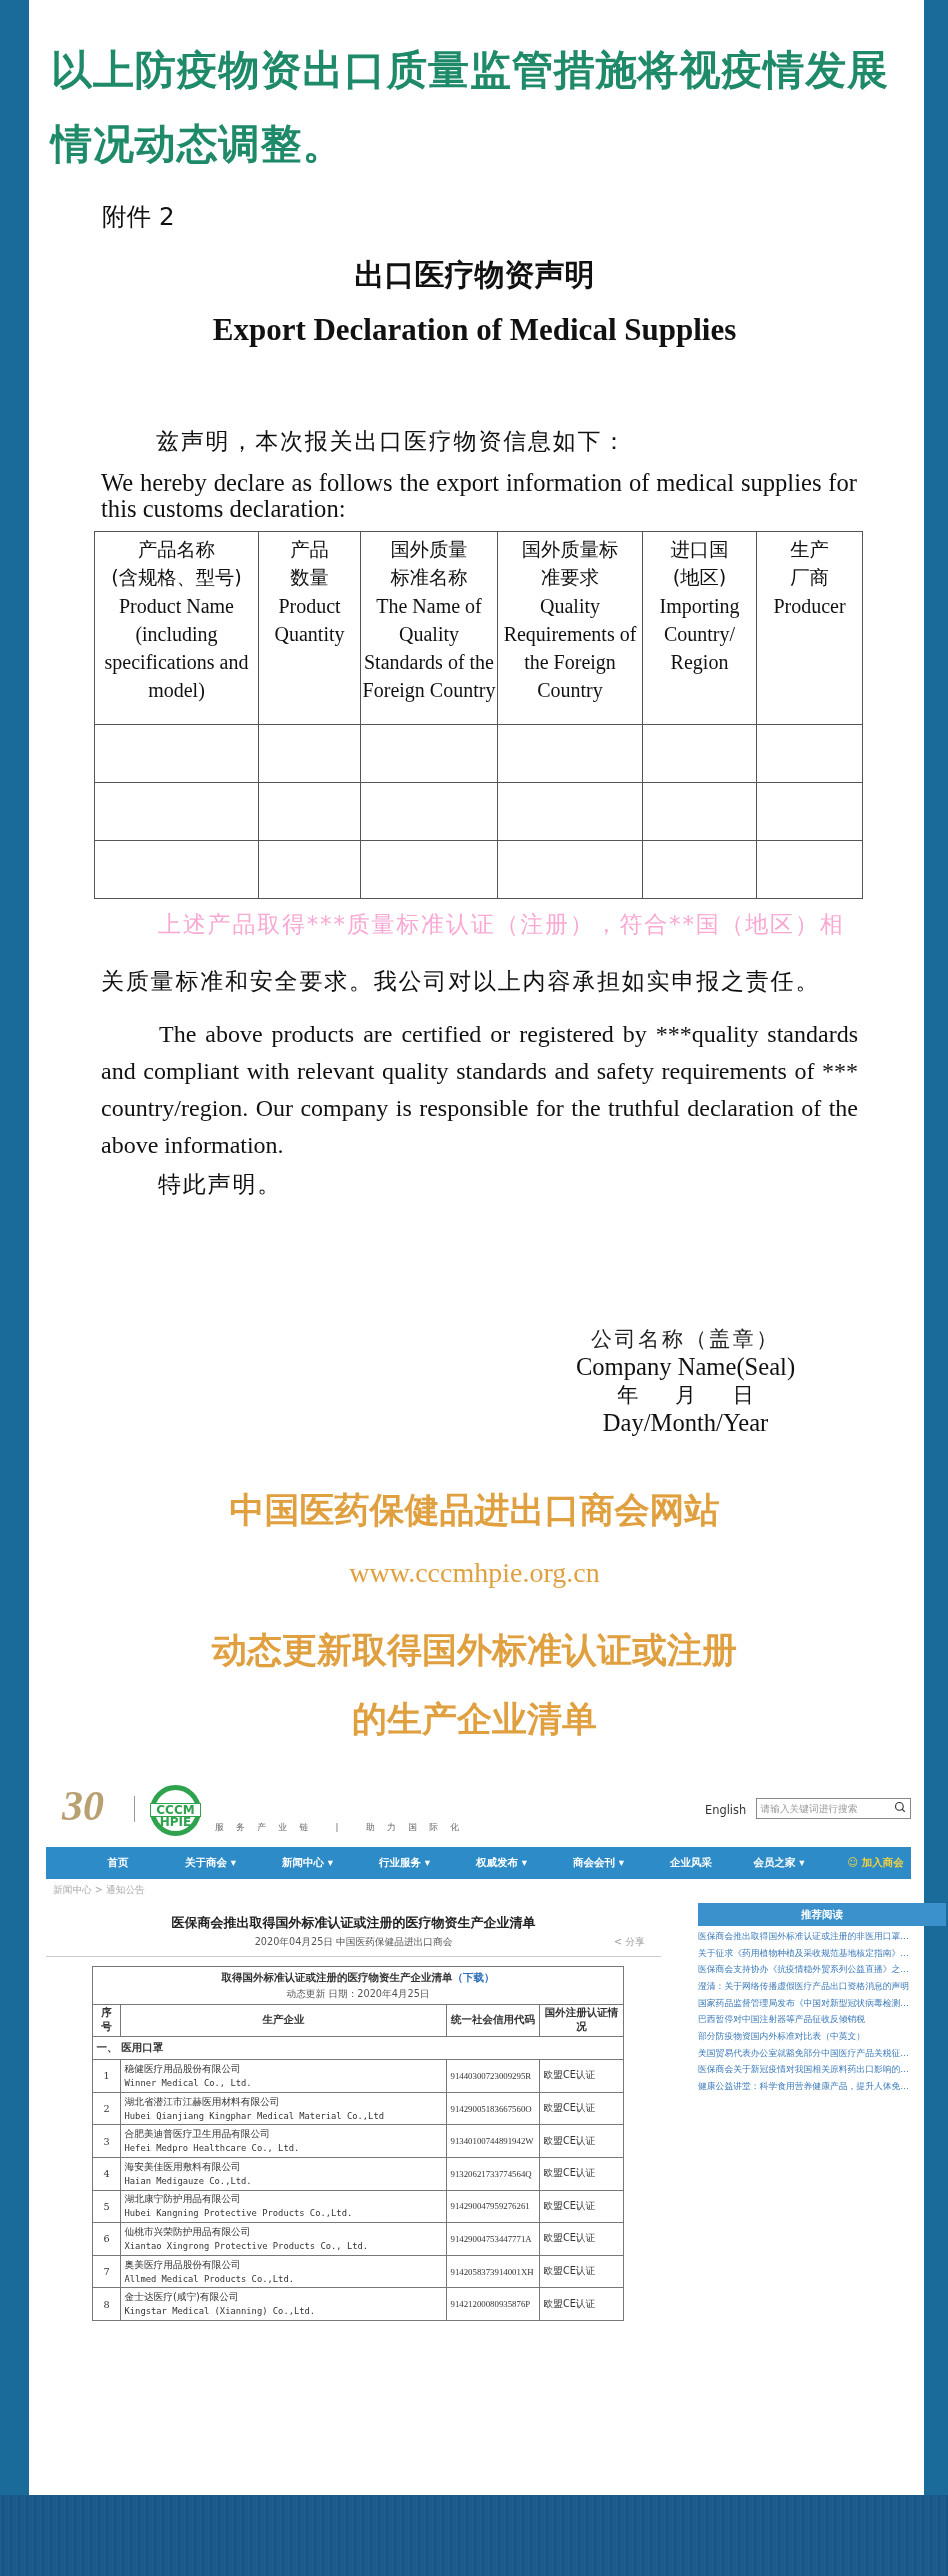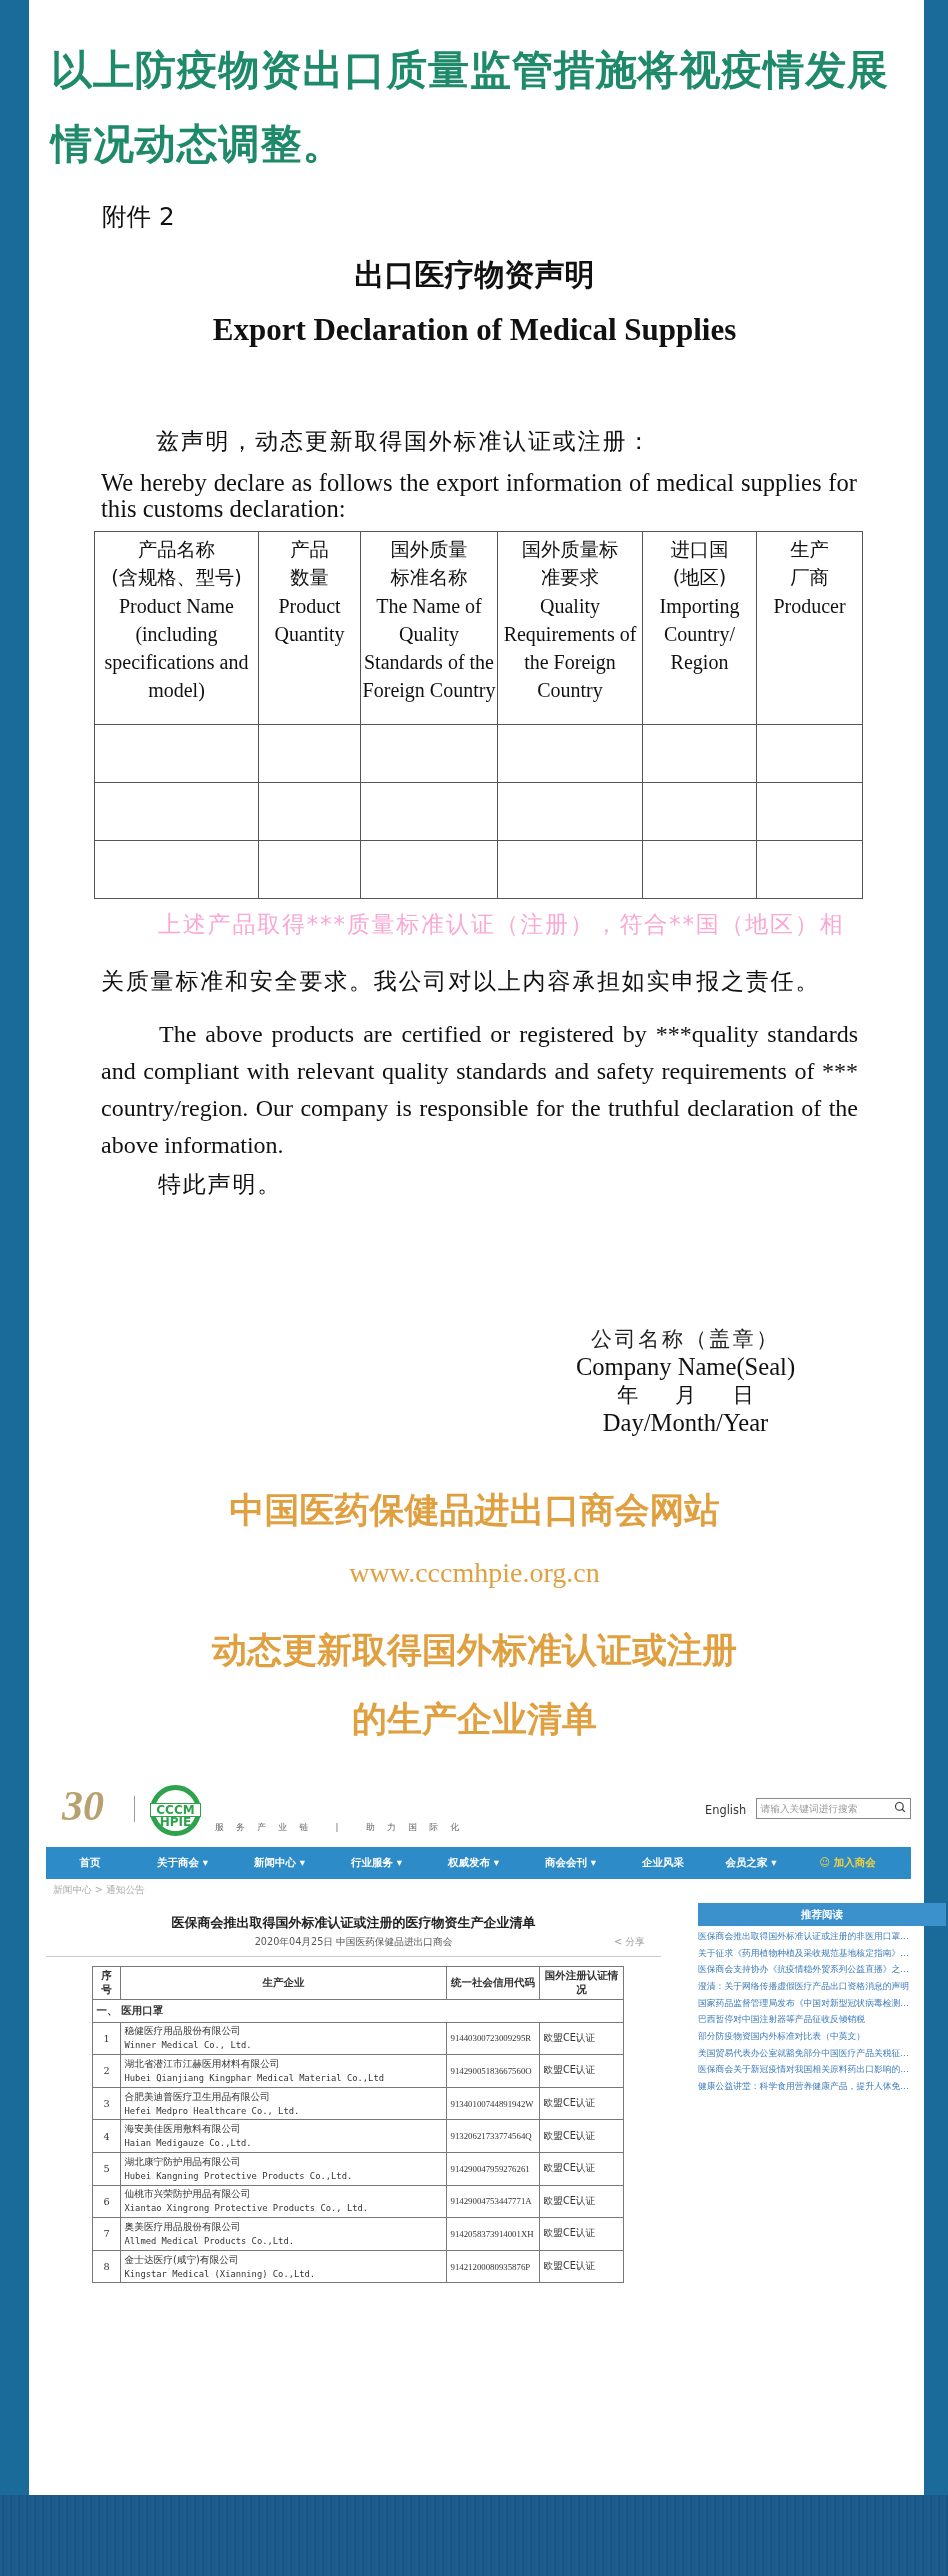--- a/index.html
+++ b/index.html
@@ -49,21 +49,21 @@
   .site { position: absolute; left: 46px; top: 1766px; width: 870px; height: 668px; font-family: "DejaVu Sans", sans-serif; }
   .logo30 { position: absolute; left: 16px; top: 16px; font-family: "Liberation Serif", serif; font-style: italic; font-weight: bold; font-size: 42px; color: #b8a070; }
   .logo-sep { position: absolute; left: 88px; top: 30px; width: 0.9px; height: 26px; background: #999; }
   .logo-circle { position: absolute; left: 104px; top: 19.3px; width: 51px; height: 51px; border-radius: 50%; border: 5.3px solid #2ea24c; }
   .logo-badge { position: absolute; left: 104px; top: 37px; width: 51px; height: 14px; background: #fff; border: 0.9px solid #2ea24c; font-size: 12px; color: #2ea24c; text-align: center; line-height: 12.3px; font-weight: bold; }
   .org-name { position: absolute; left: 167px; top: 23px; font-size: 26px; font-weight: bold; color: #1b4a30; letter-spacing: 0.9px; }
   .org-slogan { position: absolute; left: 169px; top: 56px; font-size: 8.8px; color: #666; letter-spacing: 12.3px; }
   .english { position: absolute; left: 659px; top: 37px; font-size: 11.4px; color: #333; }
   .search { position: absolute; left: 710px; top: 32px; width: 155px; height: 21px; border: 0.9px solid #888; font-size: 9.7px; color: #999; padding: 3.5px 3.5px; }
   .search-icon { position: absolute; right: 3.5px; top: 1.8px; width: 12.3px; height: 12.3px; }
-  .nav { position: absolute; left: 0; top: 81px; width: 865px; height: 32px; background: #2d8cc8; display: flex; align-items: center; }
+  .nav { position: absolute; left: 0; top: 81px; width: 865px; height: 32px; background: #2d8cc8; display: flex; align-items: center; padding-left: 28px; }
   .nav-item { color: #fff; font-size: 10.5px; font-weight: bold; flex: 0 0 auto; }
   .breadcrumb { position: absolute; left: 7px; top: 118px; font-size: 9.7px; color: #aaa; }
   .article-title { position: absolute; left: 0; width: 615px; top: 148px; text-align: center; font-size: 13px; font-weight: bold; color: #222; }
   .meta { position: absolute; left: 0; width: 615px; top: 170px; text-align: center; font-size: 9.7px; color: #555; }
   .share { position: absolute; left: 568px; top: 170px; font-size: 9.7px; color: #999; }
   .hr { position: absolute; left: 0; top: 190px; width: 615px; height: 0.9px; background: #ccc; }
   table.list { position: absolute; left: 46px; top: 200px; width: 532px; border-collapse: collapse; font-size: 9.7px; color: #333; }
   table.list td, table.list th { border: 0.9px solid #777; padding: 1.8px 3.5px; }
   table.list .cap { text-align: center; font-weight: bold; font-size: 10.5px; line-height: 16px; }
   table.list .cap .dl { color: #2a6fb8; }
@@ -87,21 +87,21 @@
 <div class="card"></div>
 
 <div class="headline">
   <div>以上防疫物资出口质量监管措施将视疫情发展</div>
   <div>情况动态调整。</div>
 </div>
 
 <div class="attach">附件 2</div>
 <div class="doc-title-cn">出口医疗物资声明</div>
 <div class="doc-title-en">Export Declaration of Medical Supplies</div>
-<div class="intro-cn">兹声明，动态更新取得国外标准认证或注册：</div>
+<div class="intro-cn">兹声明，本次报关出口医疗物资信息如下：</div>
 <div class="intro-en">We hereby declare as follows the export information of medical supplies for this customs declaration:</div>
 
 <table class="decl">
   <colgroup>
     <col style="width:164px">
       <col style="width:102px">
       <col style="width:137px">
       <col style="width:145px">
       <col style="width:114px">
       <col style="width:106px">
@@ -205,20 +205,26 @@
       <div class="nav-item" style="width: 105px; text-align: center; color: rgb(240, 208, 64);">☺ 加入商会</div>
     </div>
   <div class="breadcrumb">新闻中心 &gt; 通知公告</div>
   <div class="article-title">医保商会推出取得国外标准认证或注册的医疗物资生产企业清单</div>
   <div class="meta">2020年04月25日   中国医药保健品进出口商会</div>
   <div class="share"><span>&lt; </span><span>分享</span></div>
   <div class="hr"></div>
 
   <table class="list">
     <tbody>
+        <tr>
+      <td colspan="4" class="cap">
+        <span>取得国外标准认证或注册的医疗物资生产企业清单</span><span class="dl">（下载）</span><br>
+        <span class="sub">动态更新 日期：2020年4月25日</span>
+      </td>
+    </tr>
     <tr>
       <th>序号</th>
       <th>生产企业</th>
       <th>统一社会信用代码</th>
       <th>国外注册认证情况</th>
     </tr>
     <tr>
       <td colspan="4" style="font-weight:bold;font-size:10.5px;height:23px">一、  医用口罩</td>
     </tr>
     </tbody>

